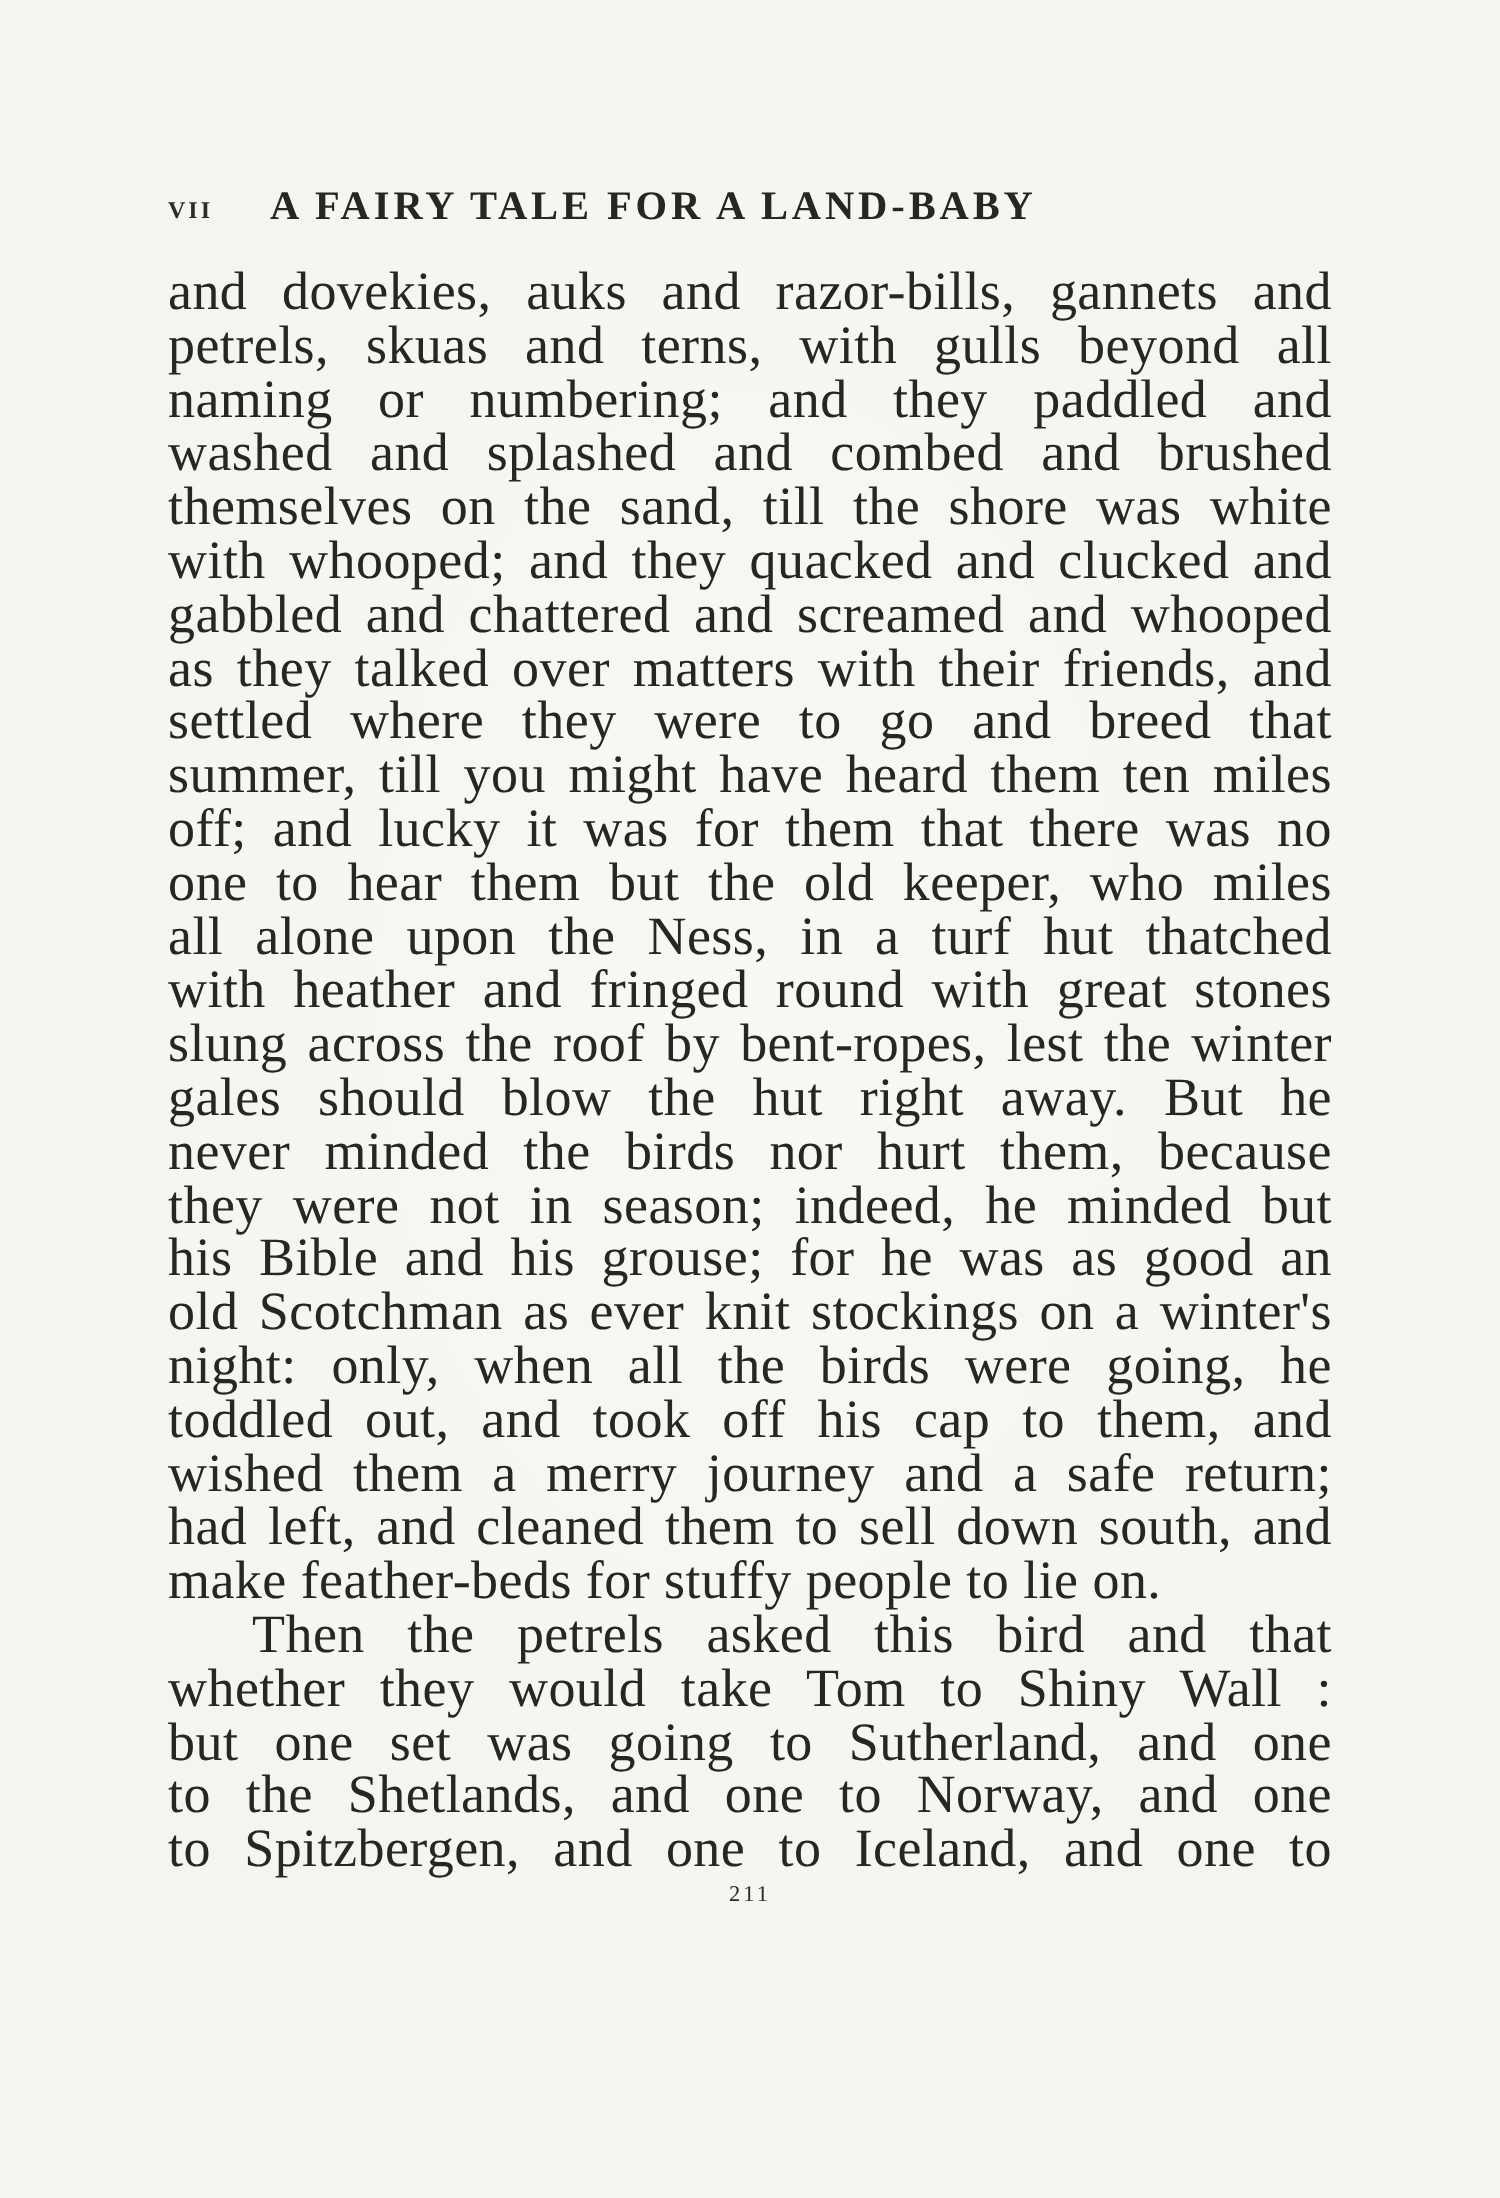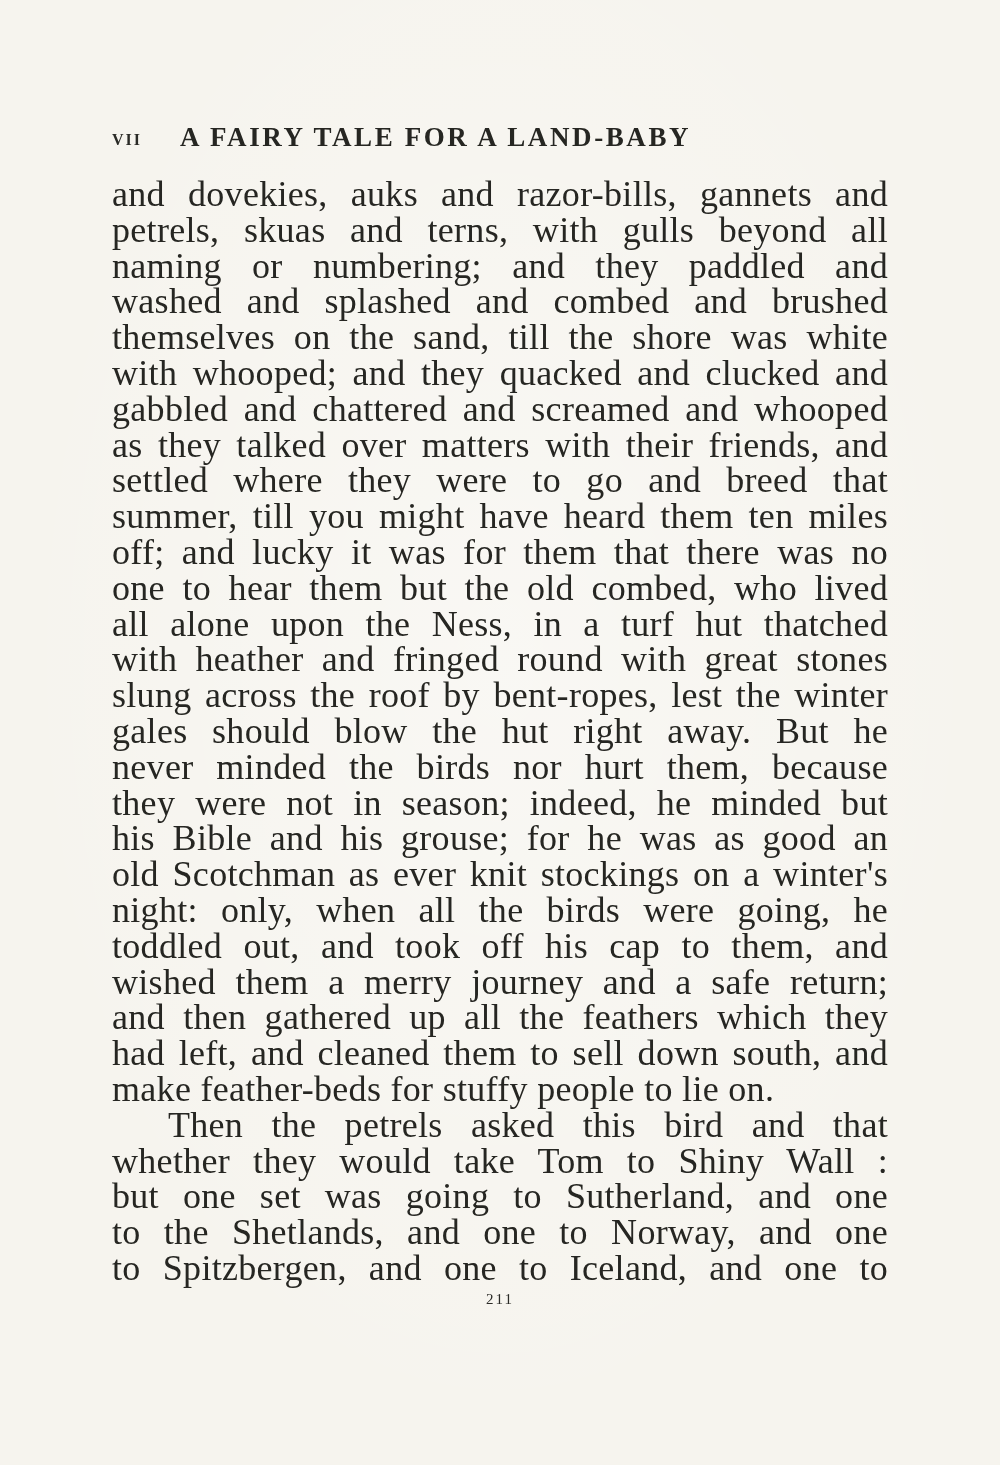--- a/index.html
+++ b/index.html
@@ -92,33 +92,32 @@
         <div class="text-line">petrels, skuas and terns, with gulls beyond all</div>
         <div class="text-line">naming or numbering; and they paddled and</div>
         <div class="text-line">washed and splashed and combed and brushed</div>
         <div class="text-line">themselves on the sand, till the shore was white</div>
         <div class="text-line">with whooped; and they quacked and clucked and</div>
         <div class="text-line">gabbled and chattered and screamed and whooped</div>
         <div class="text-line">as they talked over matters with their friends, and</div>
         <div class="text-line">settled where they were to go and breed that</div>
         <div class="text-line">summer, till you might have heard them ten miles</div>
         <div class="text-line">off; and lucky it was for them that there was no</div>
-        <div class="text-line">one to hear them but the old combed, who lived</div>
+        <div class="text-line">one to hear them but the old keeper, who miles</div>
         <div class="text-line">all alone upon the Ness, in a turf hut thatched</div>
         <div class="text-line">with heather and fringed round with great stones</div>
         <div class="text-line">slung across the roof by bent-ropes, lest the winter</div>
         <div class="text-line">gales should blow the hut right away. But he</div>
         <div class="text-line">never minded the birds nor hurt them, because</div>
         <div class="text-line">they were not in season; indeed, he minded but</div>
         <div class="text-line">his Bible and his grouse; for he was as good an</div>
         <div class="text-line">old Scotchman as ever knit stockings on a winter's</div>
         <div class="text-line">night: only, when all the birds were going, he</div>
         <div class="text-line">toddled out, and took off his cap to them, and</div>
         <div class="text-line">wished them a merry journey and a safe return;</div>
-        <div class="text-line">and then gathered up all the feathers which they</div>
         <div class="text-line">had left, and cleaned them to sell down south, and</div>
         <div class="text-line no-justify">make feather-beds for stuffy people to lie on.</div>
         <div class="text-line indent">Then the petrels asked this bird and that</div>
         <div class="text-line">whether they would take Tom to Shiny Wall :</div>
         <div class="text-line">but one set was going to Sutherland, and one</div>
         <div class="text-line">to the Shetlands, and one to Norway, and one</div>
         <div class="text-line">to Spitzbergen, and one to Iceland, and one to</div>
       </div>
 
     <div class="page-number">211</div>

